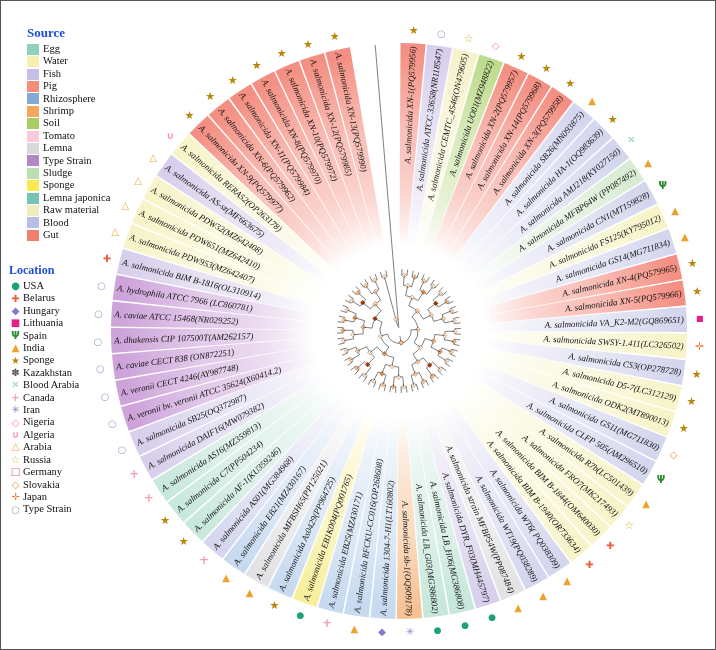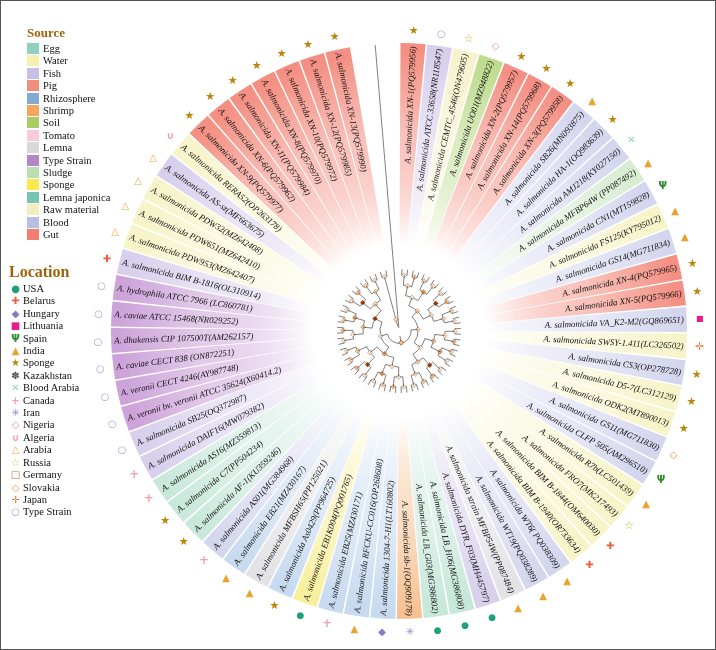--- a/index.html
+++ b/index.html
@@ -1,21 +1,21 @@
 <!DOCTYPE html>
 <html><head>
 <meta charset="utf-8">
 <style>
   html,body{margin:0;padding:0;background:#fff;}
   .figure{position:relative;width:716px;height:650px;border:1px solid #555;background:#fff;
           font-family:"Liberation Serif",serif;overflow:hidden;box-sizing:border-box;}
   .tree-svg{position:absolute;left:0;top:0;}
   .legend{position:absolute;z-index:5;}
-  .legend-title{font-weight:bold;font-size:13px;color:#a16207;margin-bottom:2px;}
-  .src-item,.loc-item{display:flex;align-items:flex-start;font-size:10.5px;color:#111;line-height:12.4px;white-space:nowrap;}
+  .legend-title{font-weight:bold;font-size:13px;color:#1d4ed8;margin-bottom:2px;}
+  .src-item,.loc-item{display:flex;align-items:center;font-size:10.5px;color:#111;line-height:12.4px;white-space:nowrap;}
   .sw{display:inline-block;width:12px;height:11px;margin-right:4px;flex:0 0 auto;}
   .loc-glyph{display:inline-block;width:13px;text-align:center;margin-right:1px;
              font-family:"DejaVu Sans",sans-serif;font-size:10px;font-weight:bold;line-height:12px;}
   .bootstrap-legend{position:absolute;left:100px;top:18px;z-index:5;}
   .bs-row{display:flex;align-items:flex-start;margin-top:3px;}
   .bs-bar{width:9px;height:88px;border:0.5px solid #b5651d;}
   .bs-ticks{display:flex;flex-direction:column;justify-content:space-between;height:92px;margin-left:2px;margin-top:-3px;}
   .bs-tick{font-size:9.5px;line-height:9px;color:#000;}
   .bs-tick:before{content:"";display:inline-block;width:4px;height:1px;background:#000;vertical-align:middle;margin-right:1px;}
 </style>
@@ -636,21 +636,21 @@
         </div>
         <div class="src-item">
           <span class="sw" style="background: rgb(240, 127, 112);"></span>
           <span>Gut</span>
         </div>
       </div>
   </div>
 
 
   <div class="legend" style="left:8px;top:262px;">
-    <div class="legend-title" style="font-size:16px;">Location</div>
+    <div class="legend-title" style="font-size:12px;">Location</div>
     <div>
         <div class="loc-item">
           <span class="loc-glyph" style="color: rgb(31, 160, 124);">●</span>
           <span>USA</span>
         </div>
         <div class="loc-item">
           <span class="loc-glyph" style="color: rgb(232, 96, 60);">✚</span>
           <span>Belarus</span>
         </div>
         <div class="loc-item">

